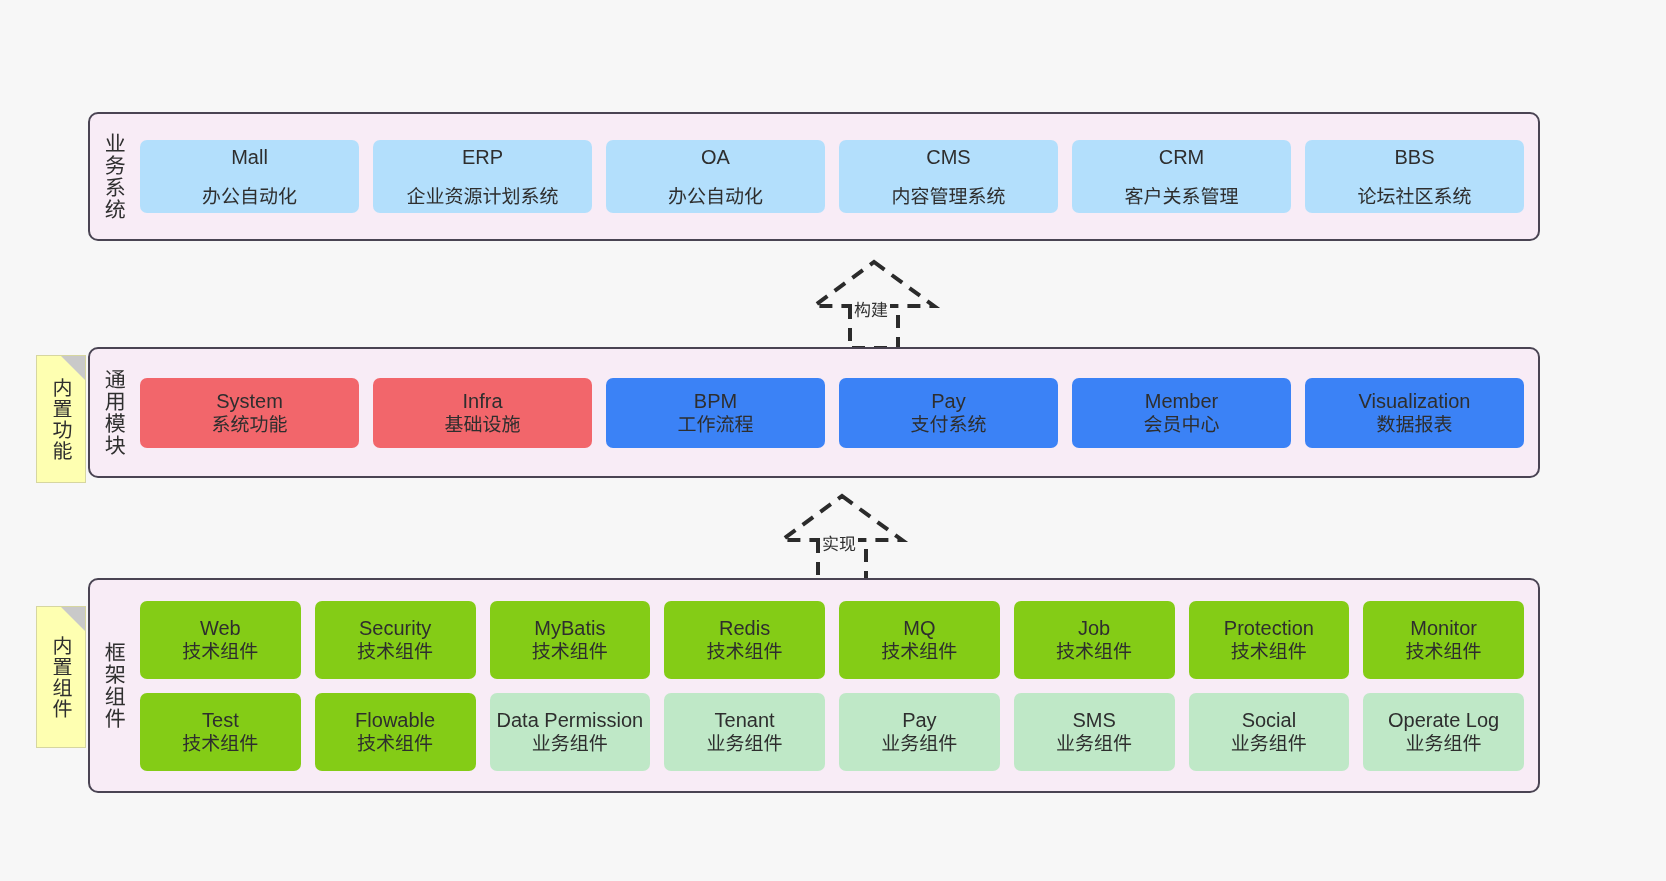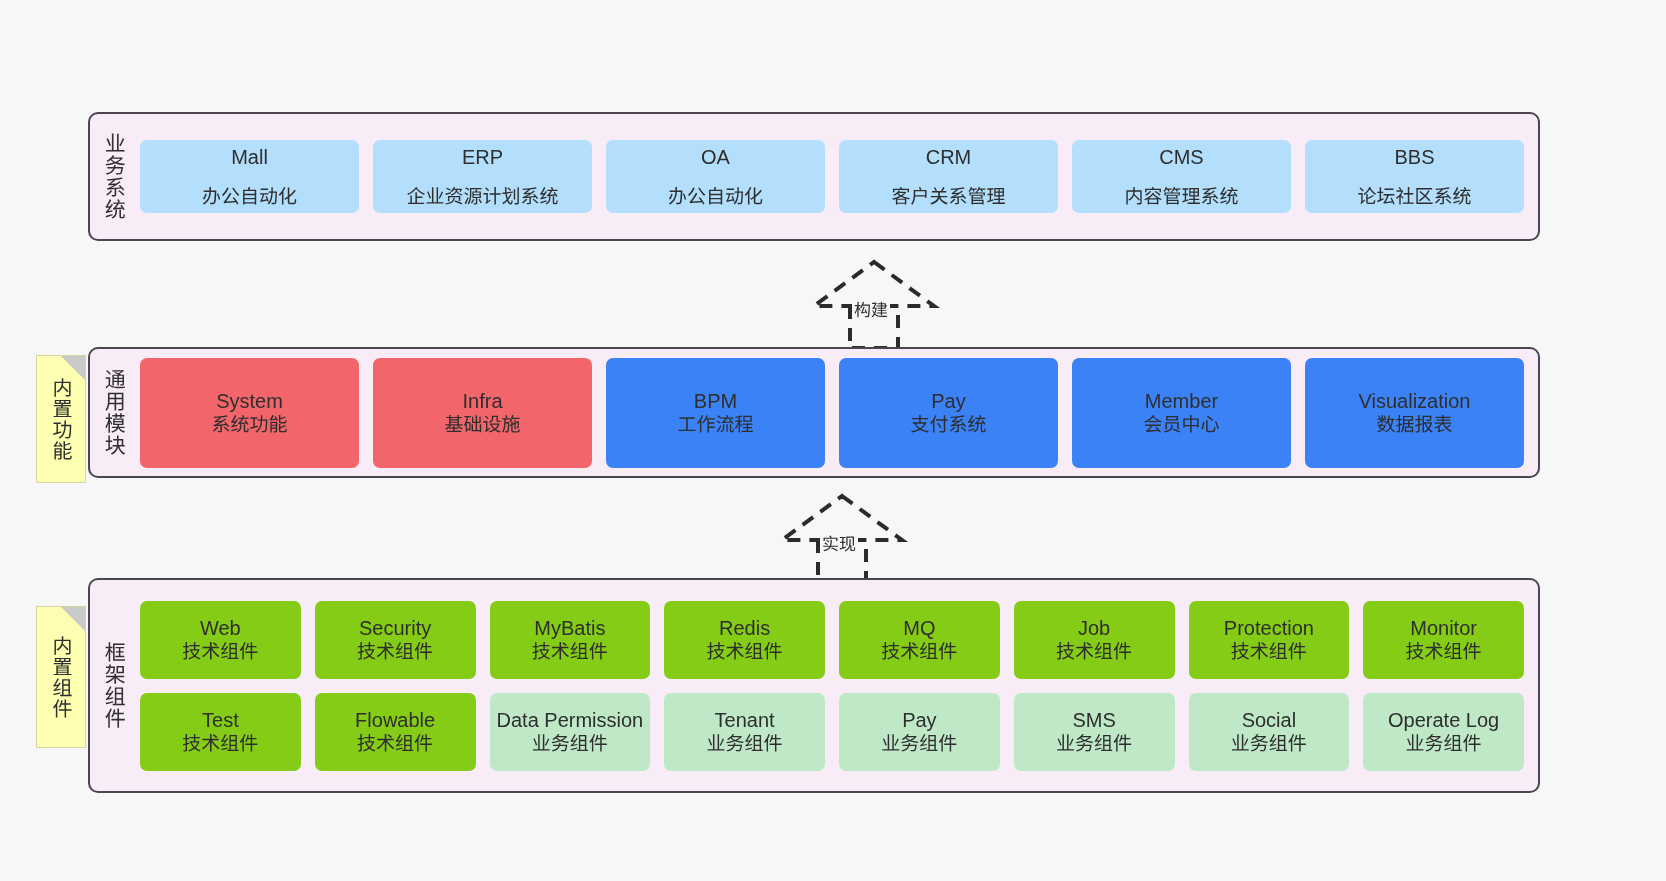--- a/index.html
+++ b/index.html
@@ -84,21 +84,21 @@
   .node .n-title {
     font-size: 20px;
     white-space: normal;
   }
   .node .n-sub {
     font-size: 19px;
     white-space: nowrap;
   }
 
   .h-biz   { height: 73px; gap: 16px; }
-  .h-mod   { height: 110px; }
+  .h-mod   { height: 70px; }
   .h-frm   { height: 78px; }
 
   
   .c-blue        { background: #b3dffc; }
   .c-red         { background: #f2666b; }
   .c-pink        { background: #3b82f6; }
   .c-green       { background: #84cc16; }
   .c-lightgreen  { background: #bfe8c7; }
 
   
@@ -160,26 +160,26 @@
           </div>
           <div class="node h-biz c-blue">
             <div class="n-title">ERP</div>
             <div class="n-sub">企业资源计划系统</div>
           </div>
           <div class="node h-biz c-blue">
             <div class="n-title">OA</div>
             <div class="n-sub">办公自动化</div>
           </div>
           <div class="node h-biz c-blue">
+            <div class="n-title">CMS</div>
+            <div class="n-sub">内容管理系统</div>
+          </div>
+          <div class="node h-biz c-blue">
             <div class="n-title">CRM</div>
             <div class="n-sub">客户关系管理</div>
-          </div>
-          <div class="node h-biz c-blue">
-            <div class="n-title">CMS</div>
-            <div class="n-sub">内容管理系统</div>
           </div>
           <div class="node h-biz c-blue">
             <div class="n-title">BBS</div>
             <div class="n-sub">论坛社区系统</div>
           </div>
         </div>
     </div>
   </div>
 
   <div class="connector" style="left:804px; top:258px; width:140px; height:92px;">

